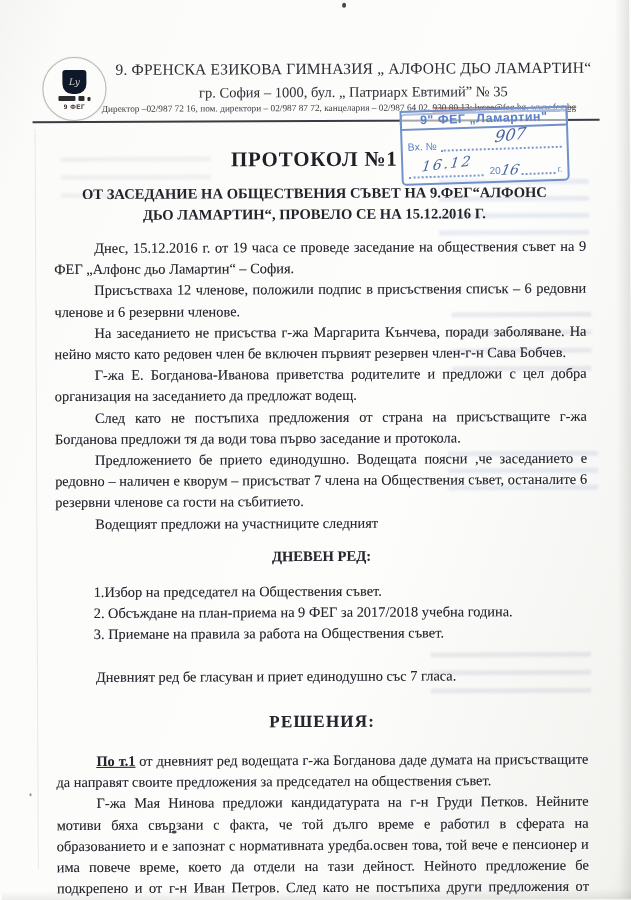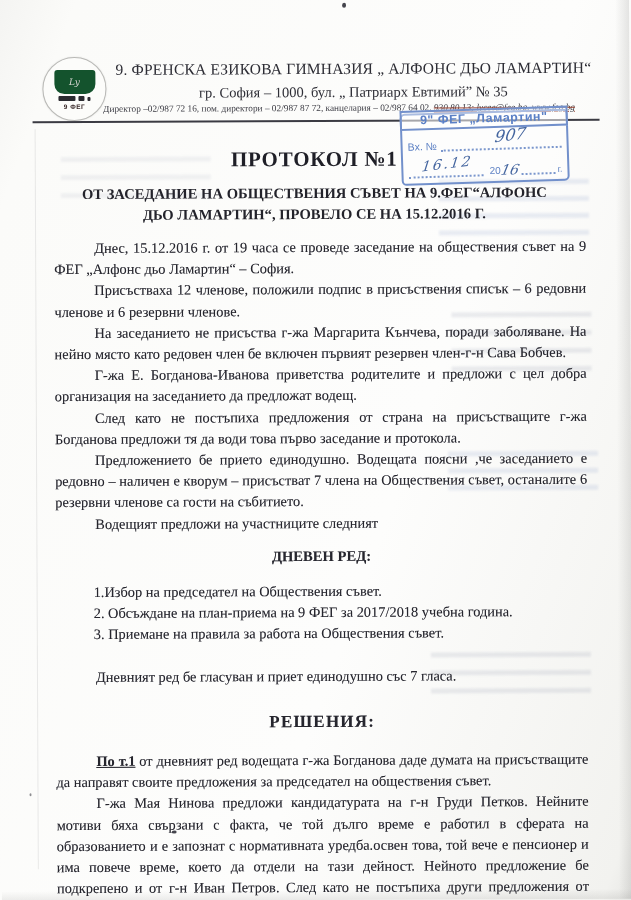--- a/index.html
+++ b/index.html
@@ -9,36 +9,36 @@
     font-family:"Liberation Serif",serif;color:#2a2a32;
   }
   .sheet{position:absolute;inset:0;transform:rotate(-0.25deg);}
   
   .logo{
     position:absolute;left:44px;top:56px;width:62px;height:62px;border-radius:50%;
     border:1px solid #b9b9b6;background:#fcfcfa;
     display:flex;flex-direction:column;align-items:center;justify-content:center;
     box-shadow:0 0 2px rgba(0,0,0,.12);
   }
-  .crest{width:41px;height:24px;background:#14532d;border-radius:3px 3px 10px 10px;
+  .crest{width:24px;height:24px;background:#0f172a;border-radius:3px 3px 10px 10px;
     display:flex;align-items:center;justify-content:center;margin-top:2px;text-align:right;}
   .crest span{color:#d8d8d2;font-style:italic;font-size:9px;font-family:"DejaVu Serif",serif;}
   .crest-bar{margin-top:2px;display:flex;gap:3px;align-items:center;}
   .crest-bar i{display:block;background:#2b2b30;height:5px;border-radius:1px;}
   .crest-bar i:nth-child(1){width:17px;}
   .crest-bar i:nth-child(2){width:6px;}
   .crest-bar i:nth-child(3){width:3px;height:4px;}
   .logo-caption{font-size:6.5px;font-weight:bold;color:#3a2a2a;margin-top:2px;letter-spacing:.5px;font-family:"Liberation Sans",sans-serif;}
   .school-name{position:absolute;left:115px;top:60px;width:480px;text-align:center;
     font-size:15.5px;color:#2d2d35;letter-spacing:.2px;}
   .school-address{position:absolute;left:115px;top:84px;width:480px;text-align:center;
     font-size:14.5px;color:#2f2f37;}
   .school-contacts{position:absolute;left:88px;top:103px;width:505px;text-align:center;
     font-size:9.3px;color:#3a3a42;white-space:nowrap;}
-  .struck{text-decoration:line-through underline;text-decoration-color:#9a4434;text-decoration-thickness:1px;font-style:italic;}
+  .struck{text-decoration:line-through underline;text-decoration-color:#9a4434;text-decoration-thickness:1px;}
   .header-rule{position:absolute;left:34px;top:120px;width:567px;height:2px;background:#3b3b43;}
   
   .stamp{
     position:absolute;left:402px;top:112px;width:154px;
     transform:rotate(-1.6deg);color:#5d81c4;font-family:"Liberation Sans",sans-serif;
     border:2px solid #7290cb;border-radius:5px;padding:0 5px 5px 5px;background:rgba(255,255,255,.25);
   }
   .stamp-title{
     border:2px solid #7290cb;margin:-5px -7px 3px -7px;padding:1px 3px;background:rgba(255,255,255,.4);
     font-weight:bold;font-size:12.5px;text-align:center;white-space:nowrap;letter-spacing:.5px;color:#5b80c6;

